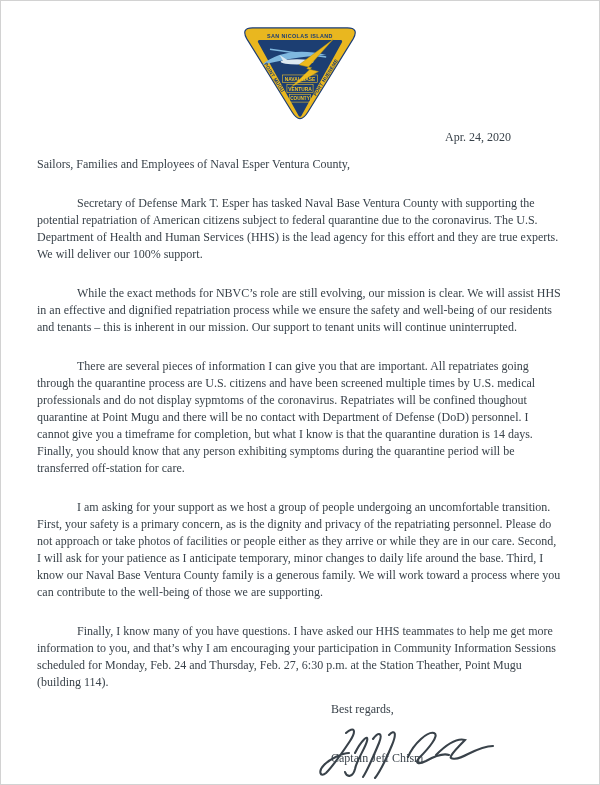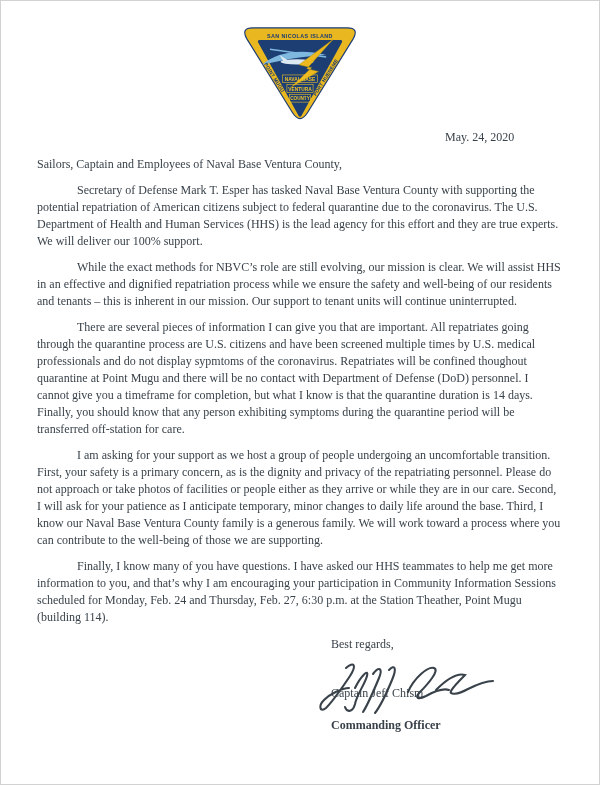--- a/index.html
+++ b/index.html
@@ -22,21 +22,21 @@
   .content {
     position: absolute;
     top: 128px;
     left: 36px;
     width: 526px;
     font-size: 12px;
     line-height: 17px;
   }
   .date-line { margin: 0 0 0 408px; white-space: nowrap; }
   .salutation { margin: 10px 0 0 0; }
-  .para { margin: 9px 0 0 0; text-indent: 40px; text-align: left; }
+  .para { margin: 22px 0 0 0; text-indent: 40px; text-align: left; }
   .closing { margin: 10px 0 0 294px; }
   .sig-block { position: relative; margin: 2px 0 0 279px; height: 84px; }
   .sig-svg { position: absolute; top: 2px; left: 0; }
   .sig-name { position: absolute; top: 30px; left: 15px; }
   .sig-title { position: absolute; top: 62px; left: 15px; font-weight: bold; }
   .logo-text { font-family: "Liberation Sans", sans-serif; font-weight: bold; }
 </style>
 </head>
 <body>
 
@@ -65,22 +65,22 @@
       <rect x="47" y="51.5" width="36" height="8" fill="none" stroke="#F0C22A" stroke-width="0.6"></rect>
       <text x="65" y="57.8" text-anchor="middle" class="logo-text" font-size="5" fill="#F0C22A">NAVAL BASE</text>
       <rect x="51.5" y="61.5" width="27" height="8" fill="none" stroke="#F0C22A" stroke-width="0.6"></rect>
       <text x="65" y="67.8" text-anchor="middle" class="logo-text" font-size="5" fill="#F0C22A">VENTURA</text>
       <rect x="54" y="71.5" width="22" height="8" fill="none" stroke="#F0C22A" stroke-width="0.6"></rect>
       <text x="65" y="77.8" text-anchor="middle" class="logo-text" font-size="4.8" fill="#F0C22A">COUNTY</text>
     </svg>
   </div>
 
   <div class="content">
-    <div class="date-line">May. 24, 2020</div>
-    <div class="salutation">Sailors, Captain and Employees of Naval Base Ventura County,</div>
+    <div class="date-line">Apr. 24, 2020</div>
+    <div class="salutation">Sailors, Families and Employees of Naval Esper Ventura County,</div>
 
     <p class="para">Secretary of Defense Mark T. Esper has tasked Naval Base Ventura County with supporting the potential repatriation of American citizens subject to federal quarantine due to the coronavirus.  The U.S. Department of Health and Human Services (HHS) is the lead agency for this effort and they are true experts.  We will deliver our 100% support.</p>
     <p class="para">While the exact methods for NBVC’s role are still evolving, our mission is clear.  We will assist HHS in an effective and dignified repatriation process while we ensure the safety and well-being of our residents and tenants – this is inherent in our mission.  Our support to tenant units will continue uninterrupted.</p>
     <p class="para">There are several pieces of information I can give you that are important.  All repatriates going through the quarantine process are U.S. citizens and have been screened multiple times by U.S. medical professionals and do not display sypmtoms of the coronavirus.  Repatriates will be confined thoughout quarantine at Point Mugu and there will be no contact with Department of Defense (DoD) personnel.  I cannot give you a timeframe for completion, but what I know is that the quarantine duration is 14 days.  Finally, you should know that any person exhibiting symptoms during the quarantine period will be transferred off-station for care.</p>
     <p class="para">I am asking for your support as we host a group of people undergoing an uncomfortable transition.  First, your safety is a primary concern, as is the dignity and privacy of the repatriating personnel.  Please do not approach or take photos of facilities or people either as they arrive or while they are in our care.  Second, I will ask for your patience as I anticipate temporary, minor changes to daily life around the base.   Third, I know our Naval Base Ventura County family is a generous family.  We will work toward a process where you can contribute to the well-being of those we are supporting.</p>
     <p class="para">Finally, I know many of you have questions.  I have asked our HHS teammates to help me get more information to you, and that’s why I am encouraging your participation in Community Information Sessions scheduled for Monday, Feb. 24 and Thursday, Feb. 27, 6:30 p.m. at the Station Theather, Point Mugu (building 114).</p>
 
     <div class="closing">Best regards,</div>
 
     <div class="sig-block">

